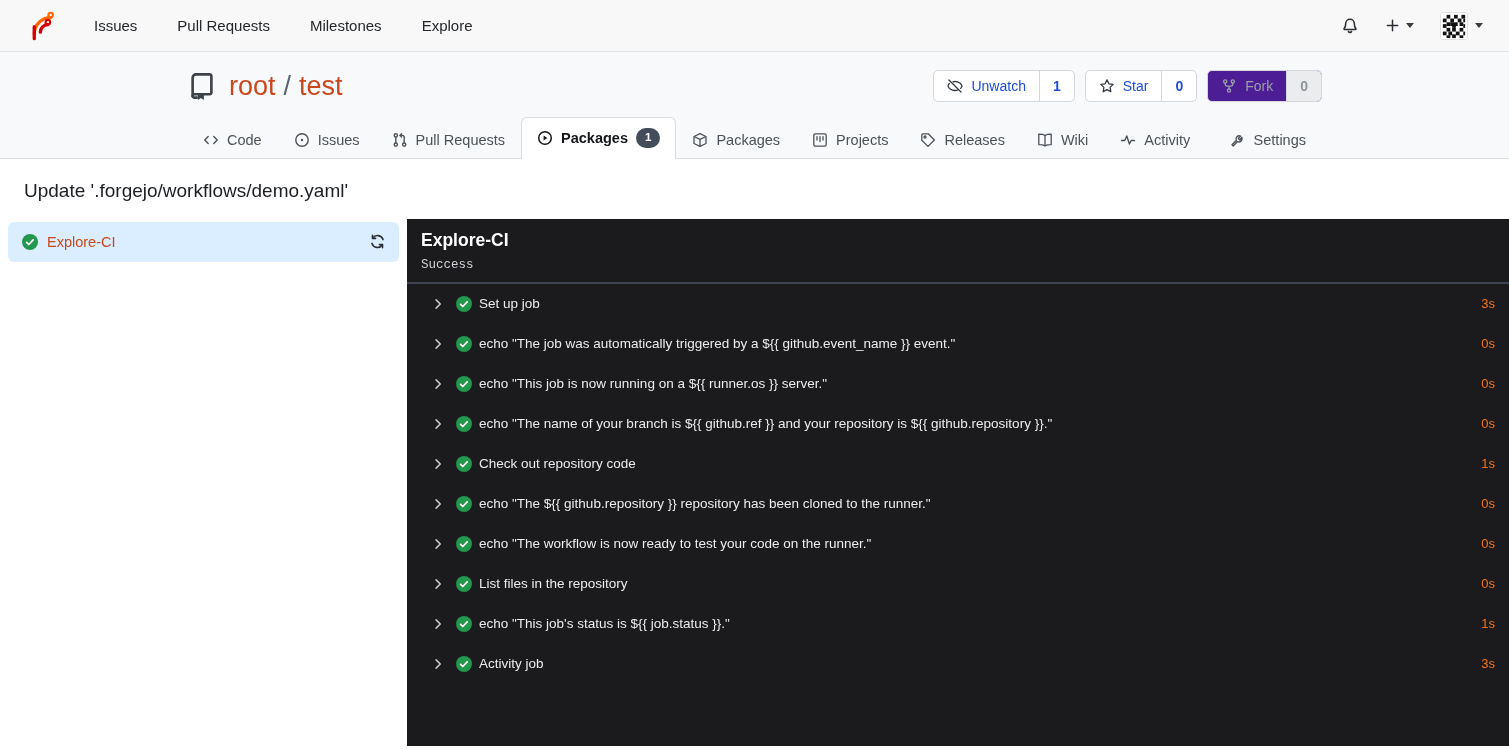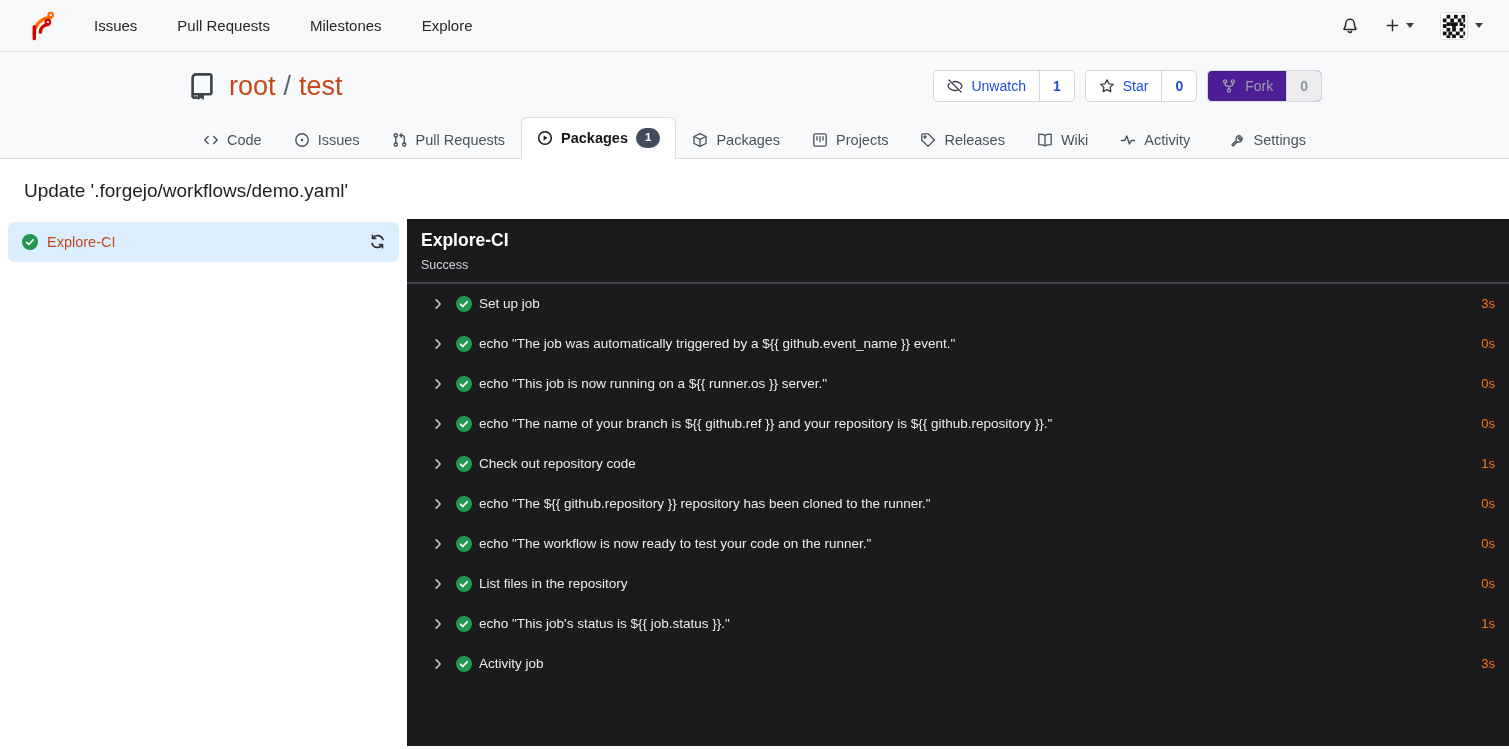--- a/index.html
+++ b/index.html
@@ -53,21 +53,21 @@
   .run-area { display:flex; height:527px; }
   .run-sidebar { width:407px; background:#fff; padding:3px 8px; }
   .job-item { height:40px; background:#dbeeff; border-radius:6px; display:flex; align-items:center;
     padding:0 13px 0 14px; gap:9px; cursor:pointer; }
   .job-item .job-label { color:#c8471d; font-size:14.5px; }
   .job-refresh { margin-left:auto; color:#2c2f33; display:flex; cursor:pointer; }
 
   .run-panel { flex:1; background:#1b1b1d; display:flex; flex-direction:column; }
   .panel-header { padding:11px 14px 10px; border-bottom:2px solid #3f4452; }
   .panel-title { color:#ffffff; font-size:17.5px; font-weight:700; }
-  .panel-status { color:#cfd2d6; font-size:12.5px; margin-top:7px; }
+  .panel-status { color:#cfd2d6; font-size:12.5px; margin-top:7px;font-family:Liberation Mono, monospace; }
   .steps { }
   .step-row { height:40px; display:flex; align-items:center; padding:0 14px 0 25px; cursor:pointer; }
   .step-chevron { color:#c9cdd3; display:flex; margin-right:12px; }
   .step-label { color:#ececec; font-size:13.5px; margin-left:7px; }
   .step-duration { margin-left:auto; color:#f97316; font-size:13px; }
 
   .check-circle { width:16px; height:16px; flex:0 0 auto; }
   svg { display:block; }
 </style>
 </head>

